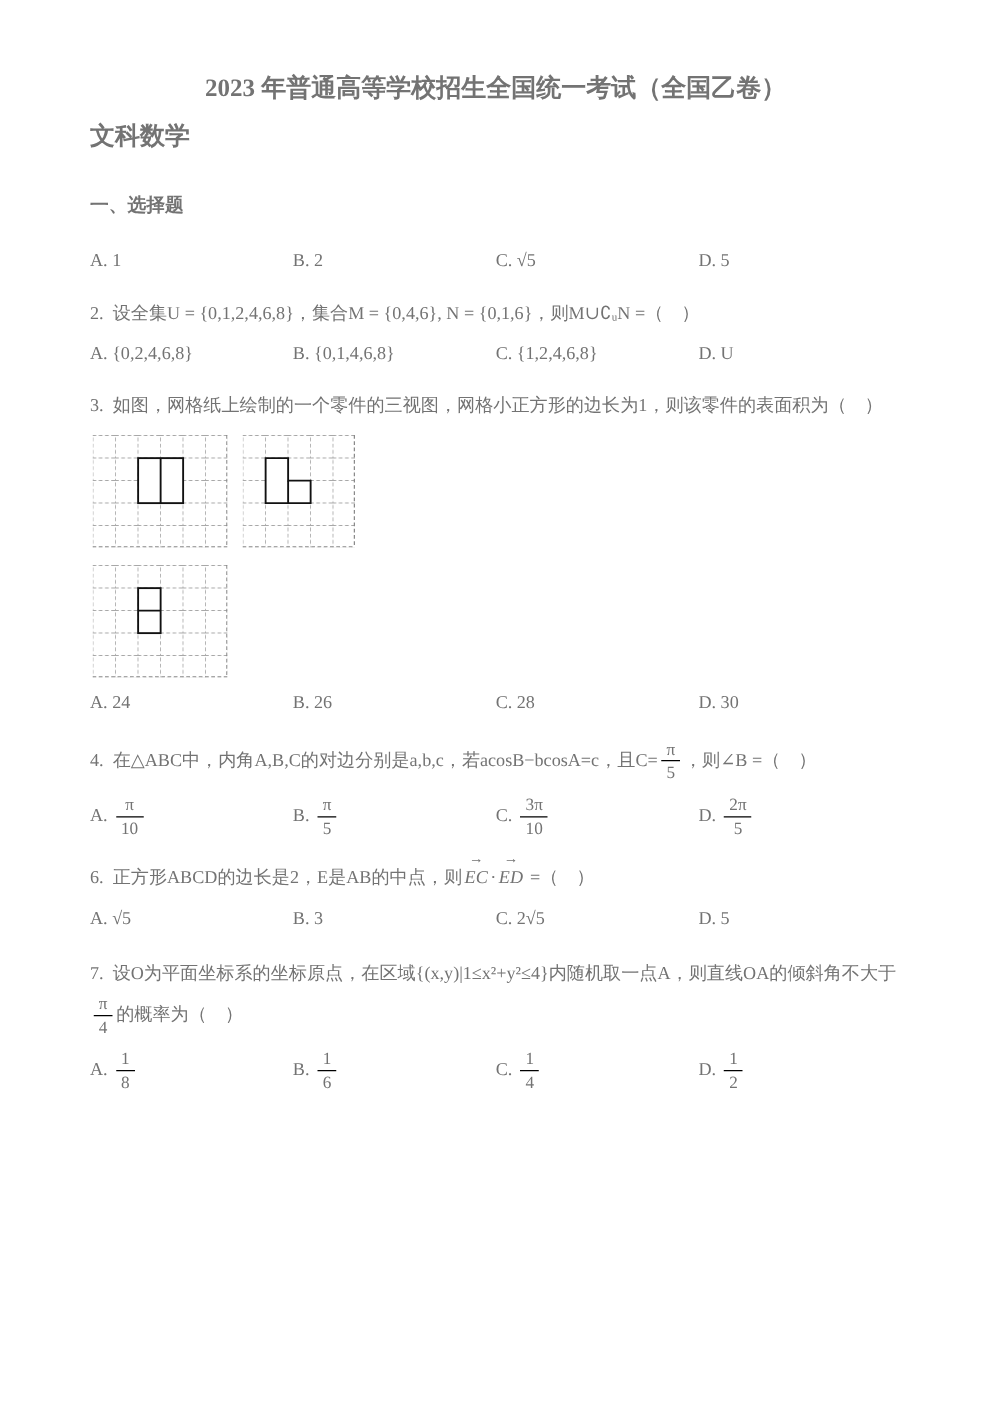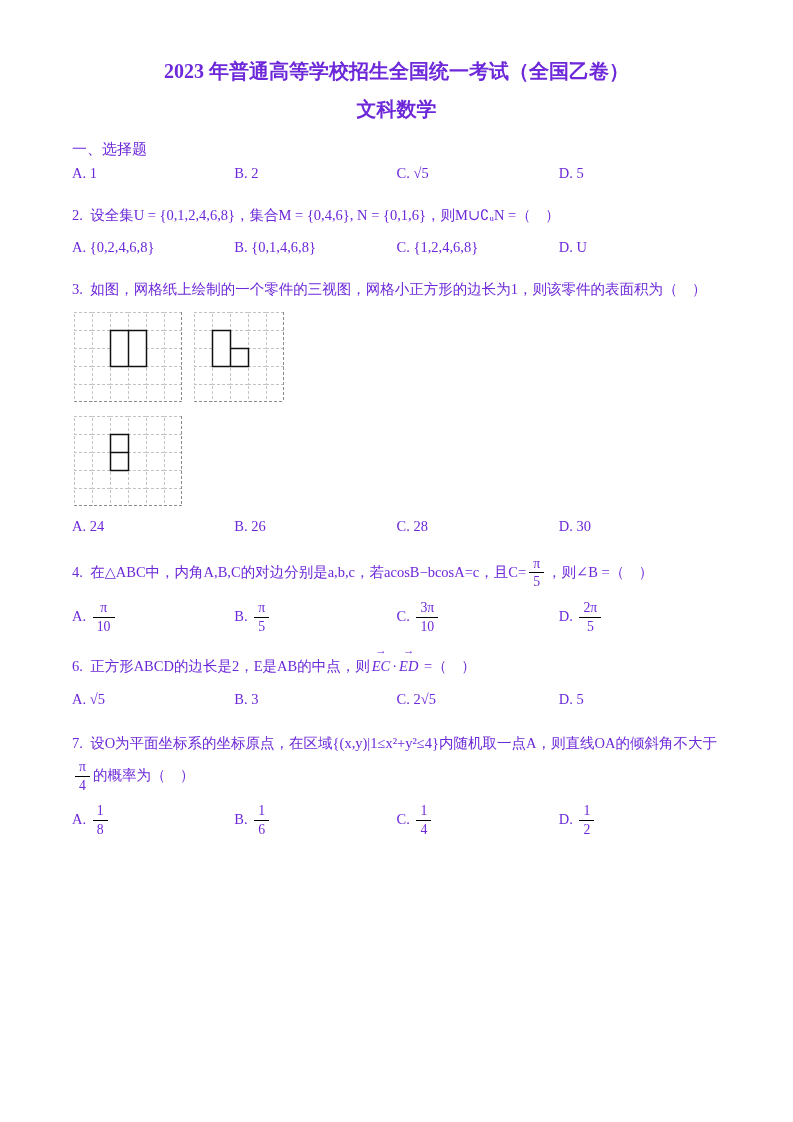--- a/index.html
+++ b/index.html
@@ -3,43 +3,42 @@
 <meta charset="utf-8">
 <style>
   html, body { margin: 0; padding: 0; background: #ffffff; }
   .page {
     position: relative;
     width: 793px;
     height: 1122px;
     box-sizing: border-box;
     padding: 58px 72px 0 72px;
     background: #ffffff;
-    color: #6d28d9;
+    color: #737373;
     font-family: "Liberation Serif", "DejaVu Serif", "DejaVu Sans", serif;
     font-size: 14.5px;
     overflow: hidden;
   }
   .title {
     text-align: center;
     font-weight: bold;
     font-size: 20px;
     line-height: 1.3;
     margin-bottom: 12px;
   }
   .subject {
-    text-align: center;
     font-weight: bold;
     font-size: 20px;
     line-height: 1.3;
-    margin-bottom: 18px;
+    margin-bottom: 33px;
   }
   .section {
-    font-weight: normal;
+    font-weight: bold;
     font-size: 15px;
-    margin-bottom: 4px;
+    margin-bottom: 25px;
   }
   .question { margin-bottom: 4px; }
   .stem {
     line-height: 1.7;
     white-space: pre-wrap;
     margin-bottom: 10px;
   }
   .stem.tall { line-height: 2.1; }
   .options {
     display: grid;

